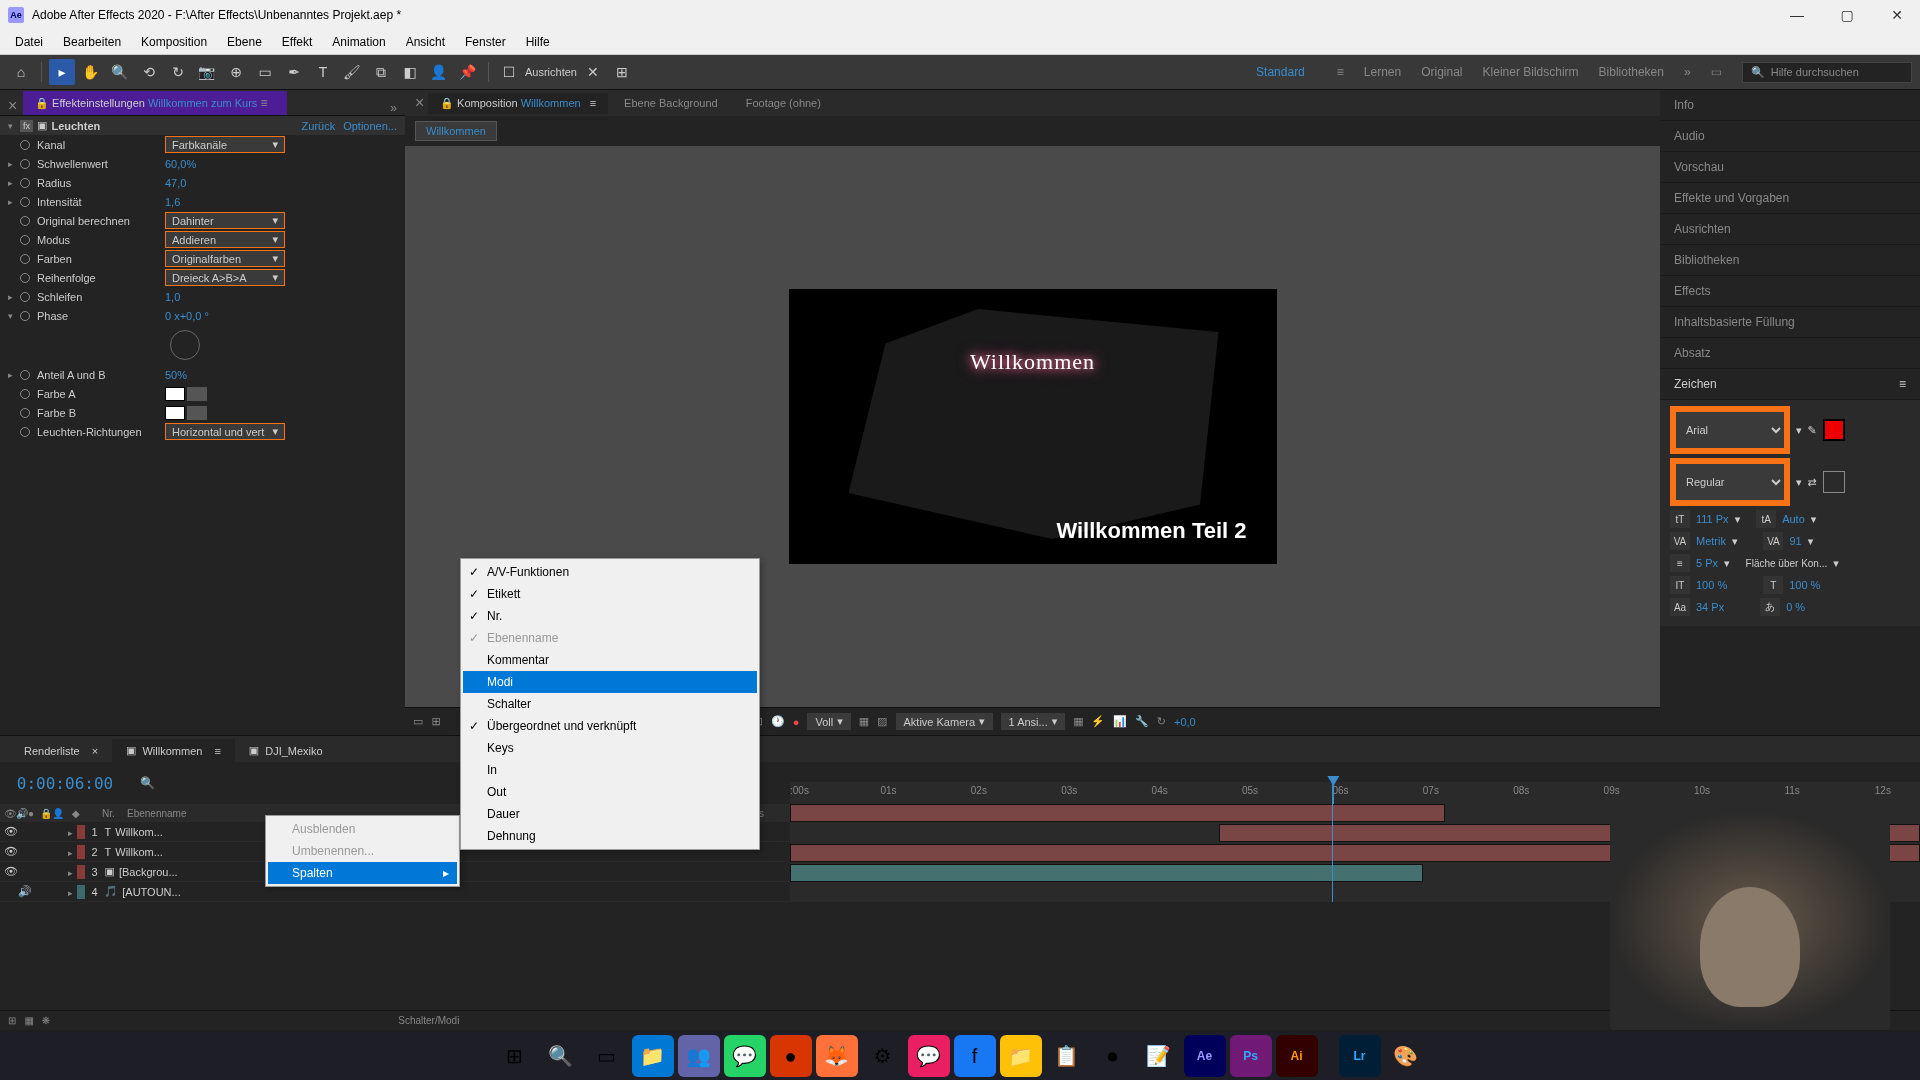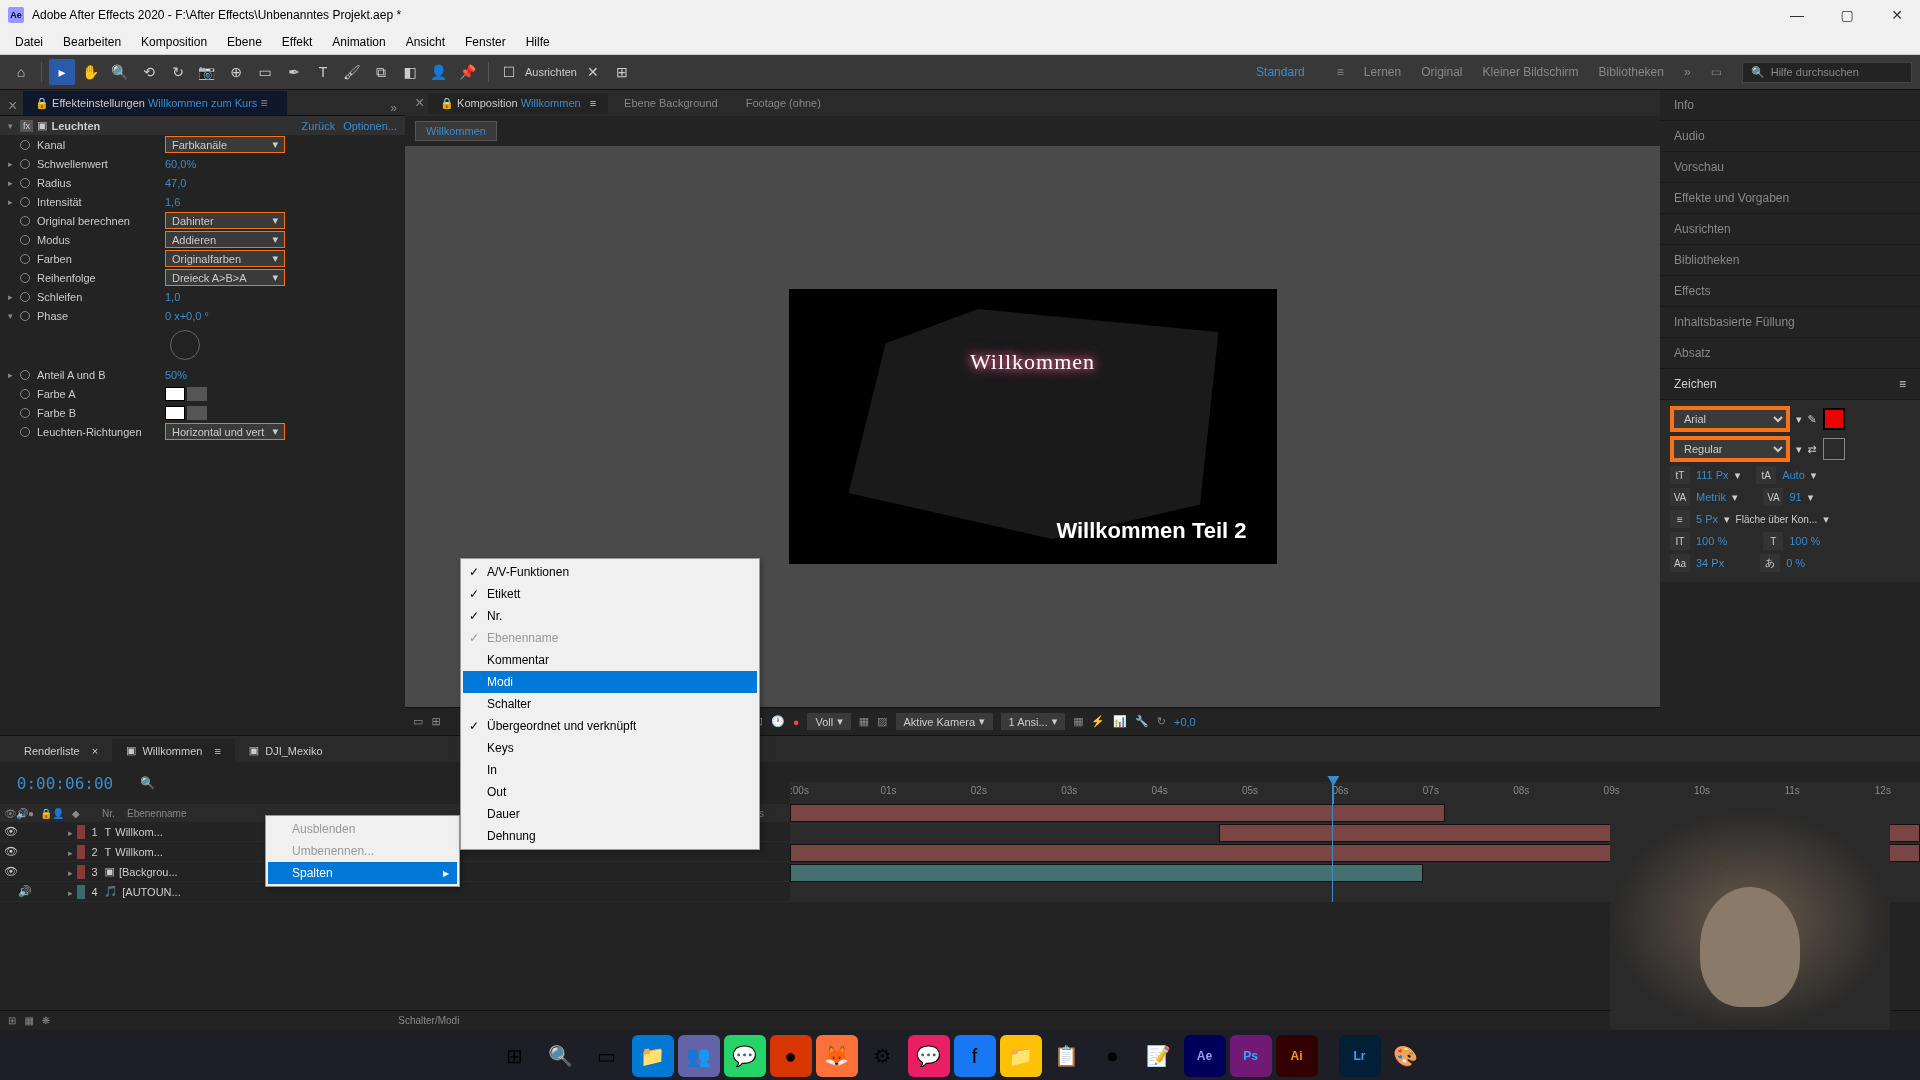--- a/index.html
+++ b/index.html
@@ -28,21 +28,21 @@
 
 
 .main-area { display: flex; height: 645px; }
 .left-panel { width: 405px; background: #232323; display: flex; flex-direction: column; }
 .center-panel { flex: 1; background: #232323; display: flex; flex-direction: column; }
 .right-panel { width: 260px; background: #232323; display: flex; flex-direction: column; }
 
 
 .panel-tabs { height: 26px; background: #2a2a2a; display: flex; align-items: flex-end; border-bottom: 1px solid #111; padding-left: 8px; }
 .panel-tab { padding: 5px 12px; font-size: 11px; color: #888; cursor: pointer; margin-right: 2px; }
-.panel-tab.active { background: #0f172a; color: #ccc; }
+.panel-tab.active { background: #4c1d95; color: #ccc; }
 .panel-tab .highlight { color: #3a8ccc; }
 .panel-option { margin-left: auto; margin-right: 8px; color: #888; font-size: 12px; }
 
 
 .effect-header { padding: 6px 10px; font-size: 11px; color: #ccc; background: #232323; }
 .effect-block { background: #232323; }
 .effect-row { display: flex; align-items: center; padding: 2px 8px; font-size: 11px; color: #ccc; height: 19px; }
 .effect-row.header { background: #303030; }
 .twirl { width: 12px; color: #888; font-size: 9px; }
 .prop-label { flex: 0 0 145px; display: flex; align-items: center; gap: 4px; }
@@ -68,21 +68,21 @@
 .subtitle-text { position: absolute; bottom: 20px; right: 30px; color: #fff; font-size: 22px; font-weight: bold; font-family: Arial; }
 
 .viewer-controls { height: 28px; background: #232323; display: flex; align-items: center; padding: 0 8px; gap: 8px; font-size: 11px; color: #888; border-top: 1px solid #111; }
 .viewer-dropdown { background: #3a3a3a; padding: 2px 8px; color: #ccc; display: flex; align-items: center; gap: 4px; }
 
 
 .accordion-item { padding: 8px 14px; font-size: 12px; color: #ccc; border-bottom: 1px solid #1a1a1a; cursor: pointer; display: flex; justify-content: space-between; align-items: center; }
 .accordion-item.dim { color: #888; }
 .char-panel { padding: 6px 10px; background: #2a2a2a; }
 .char-row { display: flex; align-items: center; gap: 6px; margin-bottom: 4px; font-size: 11px; color: #ccc; }
-.char-select { background: #3a3a3a; border: 4px solid #f97316; color: #ccc; padding: 2px 6px; width: 120px; font-size: 11px; }
+.char-select { background: #3a3a3a; border: 6px solid #f97316; color: #ccc; padding: 11px 6px; width: 120px; font-size: 11px; }
 .char-icon { width: 20px; height: 18px; background: #333; display: flex; align-items: center; justify-content: center; font-size: 10px; }
 .char-val { color: #3a8ccc; }
 .color-fill { width: 22px; height: 22px; background: #e00; border: 2px solid #000; }
 
 
 .timeline { height: 295px; background: #232323; border-top: 1px solid #111; display: flex; flex-direction: column; }
 .timeline-tabs { height: 26px; background: #2a2a2a; display: flex; align-items: flex-end; padding-left: 10px; }
 .timeline-tab { padding: 5px 14px; font-size: 11px; color: #ccc; cursor: pointer; display: flex; align-items: center; gap: 6px; }
 .timeline-tab.active { background: #232323; }
 .timeline-header { height: 42px; display: flex; background: #232323; }
@@ -458,21 +458,21 @@
         <span class="char-val">Metrik</span>
           <span>▾</span>
         <span style="margin-left:20px" class="char-icon">VA</span>
         <span class="char-val">91</span>
           <span>▾</span>
       </div>
       <div class="char-row">
         <span class="char-icon">≡</span>
         <span class="char-val">5 Px</span>
           <span>▾</span>
-        <span style="font-size:10px">Fläche über Kon...</span>
+        <span style="margin-left:10px;font-size:10px">Fläche über Kon...</span>
           <span>▾</span>
       </div>
       <div class="char-row">
         <span class="char-icon">IT</span>
         <span class="char-val">100 %</span>
         <span style="margin-left:30px" class="char-icon">T</span>
         <span class="char-val">100 %</span>
       </div>
       <div class="char-row">
         <span class="char-icon">Aa</span>

